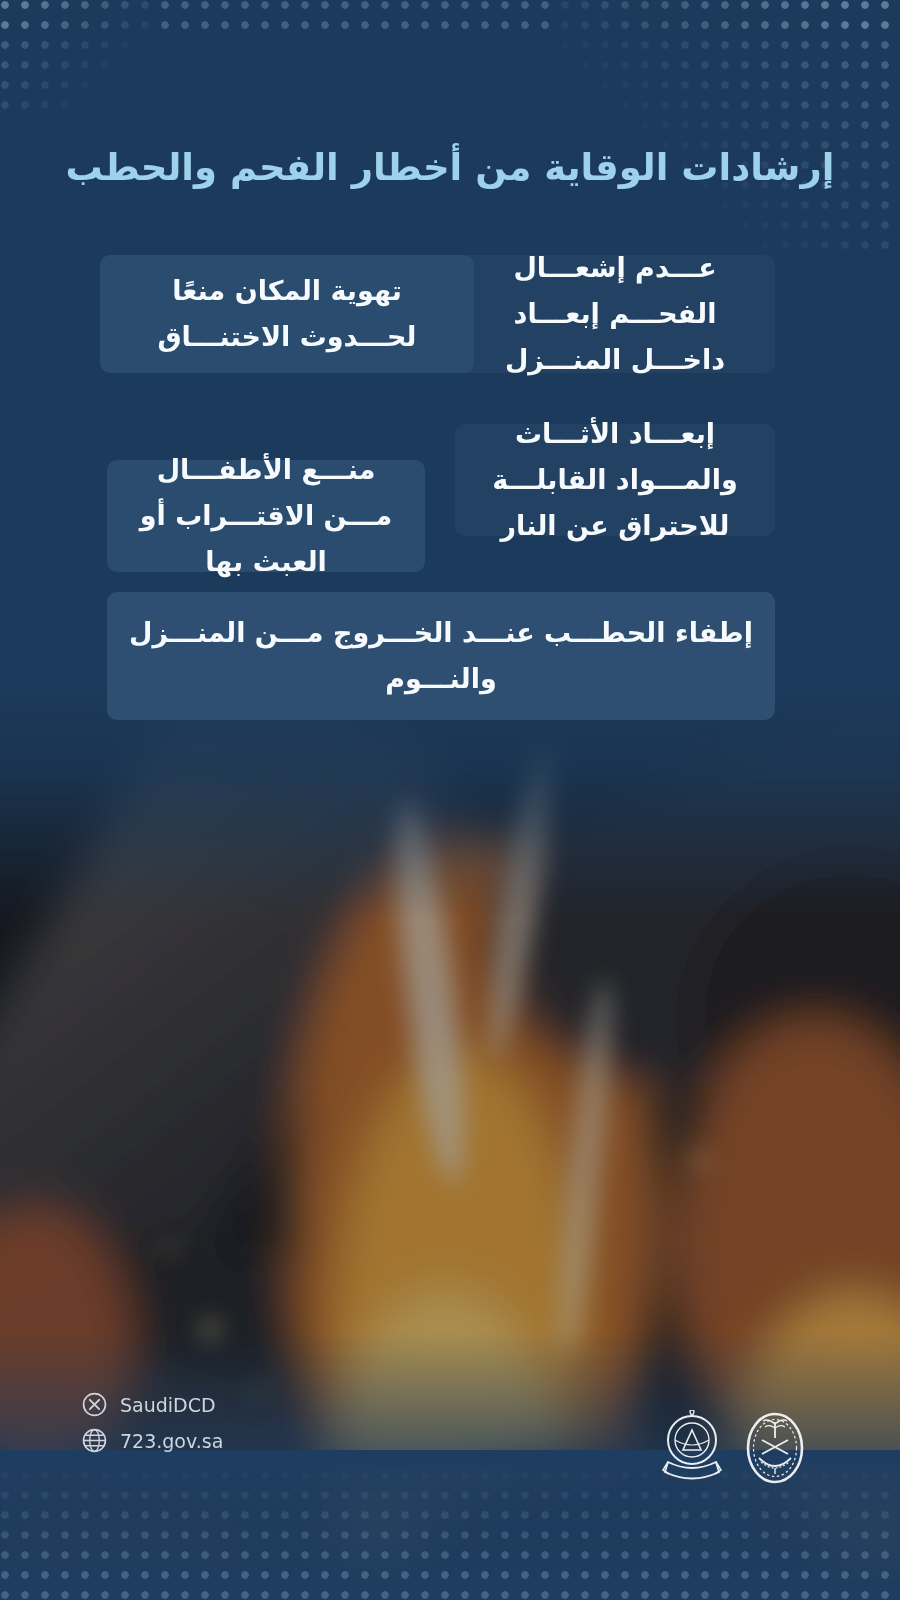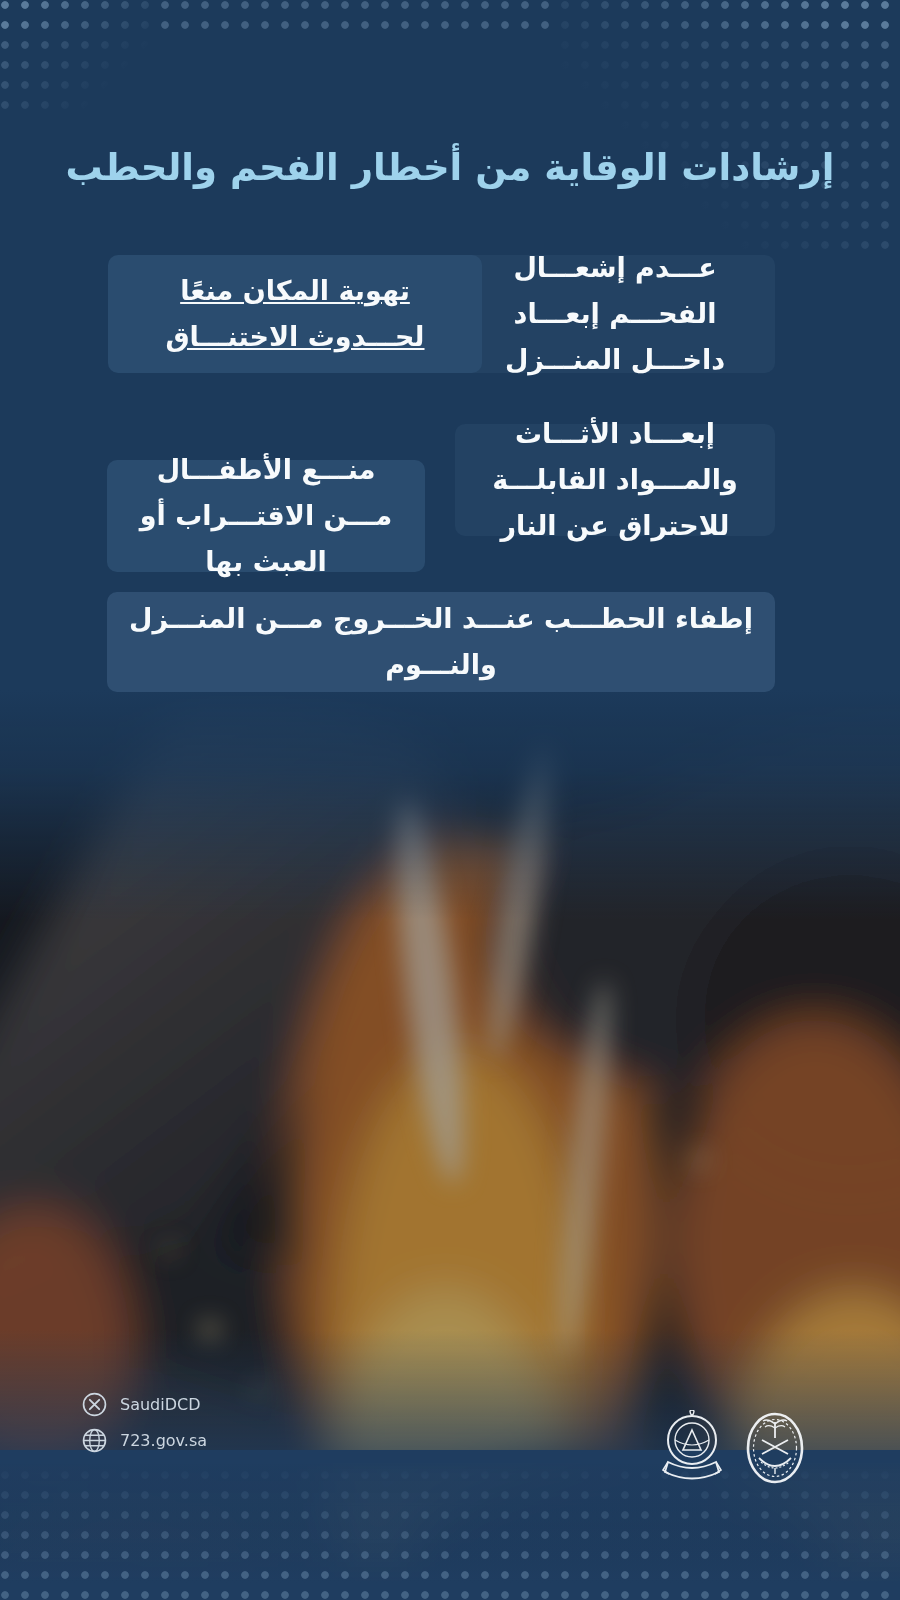--- a/index.html
+++ b/index.html
@@ -34,37 +34,37 @@
   .tip{
     position:absolute;border-radius:10px;
     display:flex;align-items:center;justify-content:center;
     color:var(--c-tip_text,#f7fafc);
     font-size:27px;font-weight:bold;line-height:1.7;text-align:center;
     padding:0 20px;box-sizing:border-box;
   }
   .tip-a{background:var(--c-panel,#2a4c6f);}
   .tip-b{background:var(--c-panel_alt,#234263);}
   .tip-r1-right{top:255px;left:455px;width:320px;height:118px;}
-  .tip-r1-left{top:255px;left:108px;width:374px;height:118px;text-decoration:underline;}
+  .tip-r1-left{top:255px;left:100px;width:374px;height:118px;}
   .tip-r2-right{top:424px;left:455px;width:320px;height:112px;}
   .tip-r2-left{top:424px;left:107px;width:318px;height:112px;margin-top:36px;}
-  .tip-wide{top:592px;left:107px;width:668px;height:100px;background:rgba(52,86,120,.78);}
+  .tip-wide{top:592px;left:107px;width:668px;height:128px;background:rgba(52,86,120,.78);}
 
   
   .photo{position:absolute;top:690px;left:0;width:900px;height:910px;background:#15100d;}
   .photo svg{display:block;}
   .photo-tint{position:absolute;inset:0;background:rgba(20,40,66,.34);}
   .photo-topfade{position:absolute;top:0;left:0;right:0;height:230px;
     background:linear-gradient(to bottom, var(--c-background,#1c3a5b) 0%, rgba(28,58,91,.82) 34%, rgba(28,58,91,0) 100%);}
   .photo-botfade{position:absolute;bottom:0;left:0;right:0;height:270px;
     background:linear-gradient(to top, #1f3d60 6%, rgba(31,61,96,.88) 42%, rgba(31,61,96,0) 100%);}
 
   
   .footer-contacts{position:absolute;left:82px;top:1392px;display:flex;flex-direction:column;gap:11px;direction:ltr;}
-  .contact-row{display:flex;align-items:center;gap:13px;color:var(--c-footer_text,#ccd6e0);font-size:16px;}
+  .contact-row{display:flex;align-items:center;gap:13px;color:var(--c-footer_text,#ccd6e0);font-size:19px;}
   .contact-icon{width:25px;height:25px;flex:0 0 auto;}
   .emblems{position:absolute;top:1406px;left:660px;display:flex;align-items:flex-end;gap:20px;direction:ltr;}
   .emblem{opacity:.95;}
 </style>
 </head>
 <body>
 
 <div class="photo">
   <svg width="900" height="910" viewBox="0 0 900 910">
     <defs>

